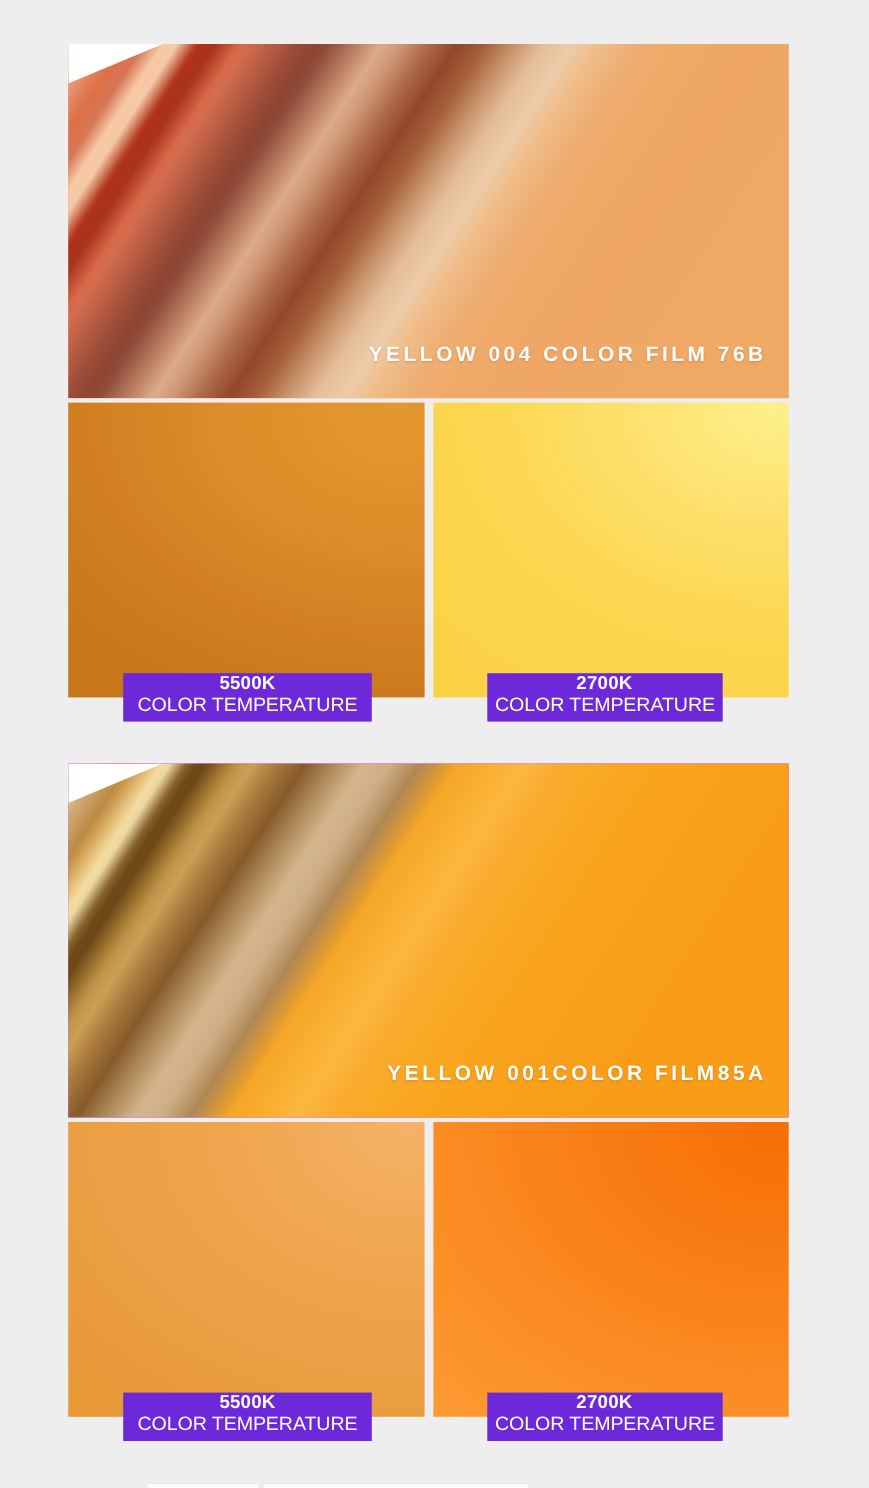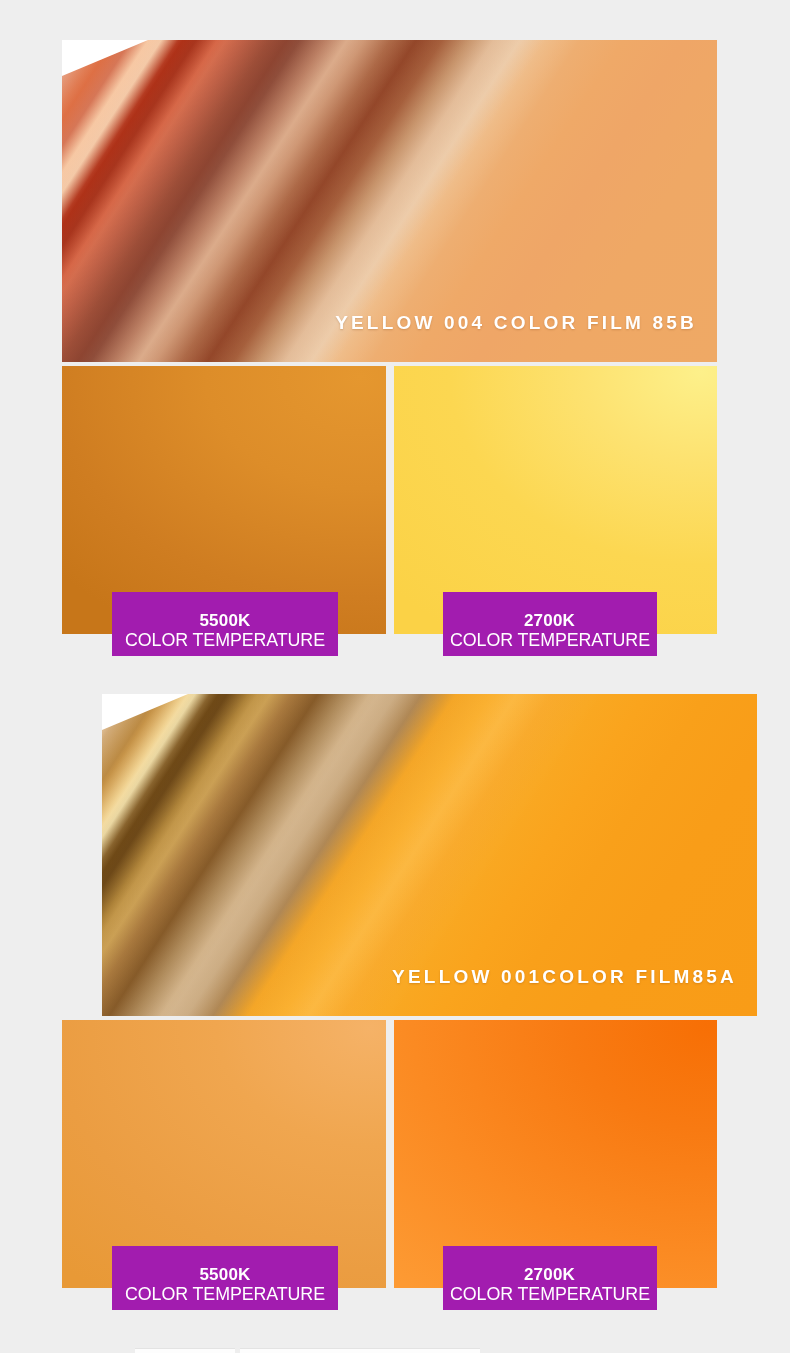--- a/index.html
+++ b/index.html
@@ -28,21 +28,21 @@
   .product-block.block-2 { top:694px; }
 
   
   .hero {
     position:relative;
     width:655px;
     height:322px;
     overflow:hidden;
     background:#efa55e;
   }
-  .hero-2 { background:#d946ef;margin-left:40px; }
+  .hero-2 { background:#d946ef; }
 
   
   .hero-notch {
     position:absolute;
     top:0; left:0;
     width:86px; height:36px;
     background:#ffffff;
     clip-path:polygon(0 0, 0 100%, 100% 0);
   }
 
@@ -202,24 +202,24 @@
     background:
       radial-gradient(140% 130% at 97% 2%, #f76f05 0%, #f87a12 30%, #fb8a22 65%, #fd9a33 100%);
   }
 
   
   .temp-badge {
     position:absolute;
     left:50px;
     bottom:-22px;
     width:226px;
-    background:#a21caf;
+    background:#6d28d9;
     color:#ffffff;
     text-align:center;
-    padding:20px 0 6px 0;
+    padding:0 0 6px 0;
     line-height:1.08;
     z-index:5;
   }
   .temp-badge.right-col {
     left:49px;
     width:214px;
   }
   .temp-kelvin {
     display:block;
     font-size:17px;
@@ -252,21 +252,21 @@
 <body>
 
 <div id="page">
 
   <div class="product-block block-1">
 
     <div class="hero hero-1">
       <div class="film-sheet film-1"></div>
       <div class="film-1-over"></div>
       <div class="hero-notch"></div>
-      <div class="hero-title">YELLOW 004 COLOR FILM 85B</div>
+      <div class="hero-title">YELLOW 004 COLOR FILM 76B</div>
     </div>
 
     <div class="swatch-row">
 
       <div class="swatch-cell">
         <div class="swatch sw-5500-b"></div>
         <div class="temp-badge">
           <span class="temp-kelvin">5500K</span>
           <span class="temp-caption">COLOR TEMPERATURE</span>
         </div>

